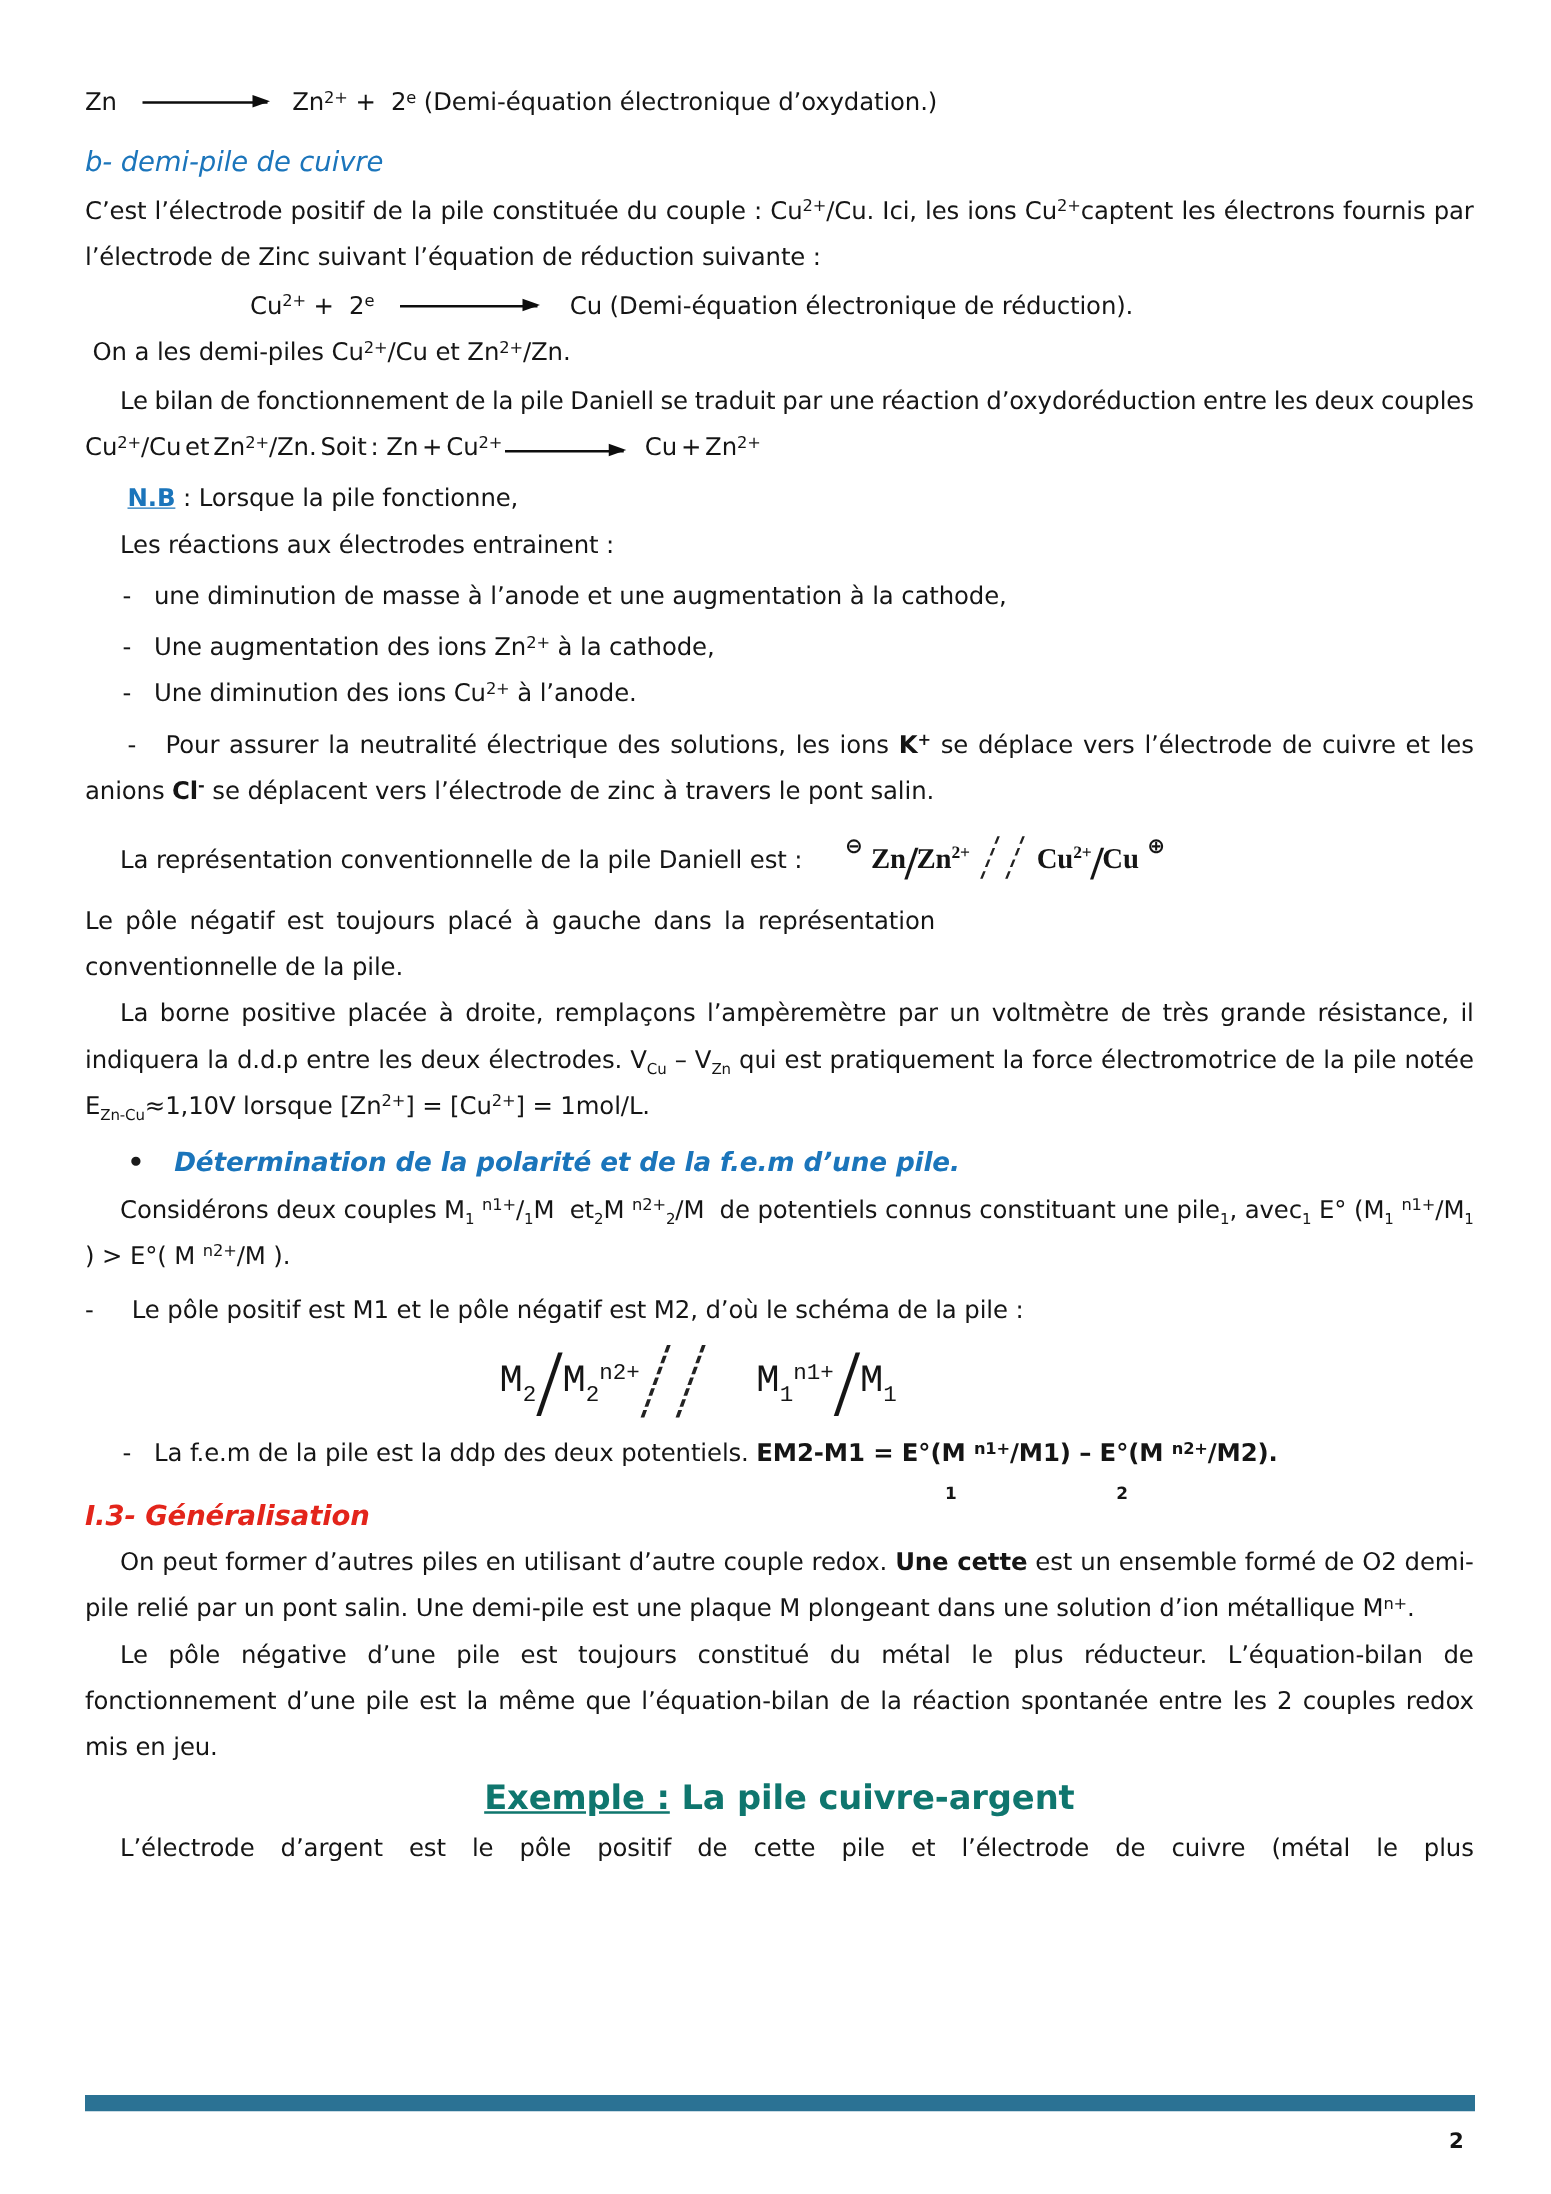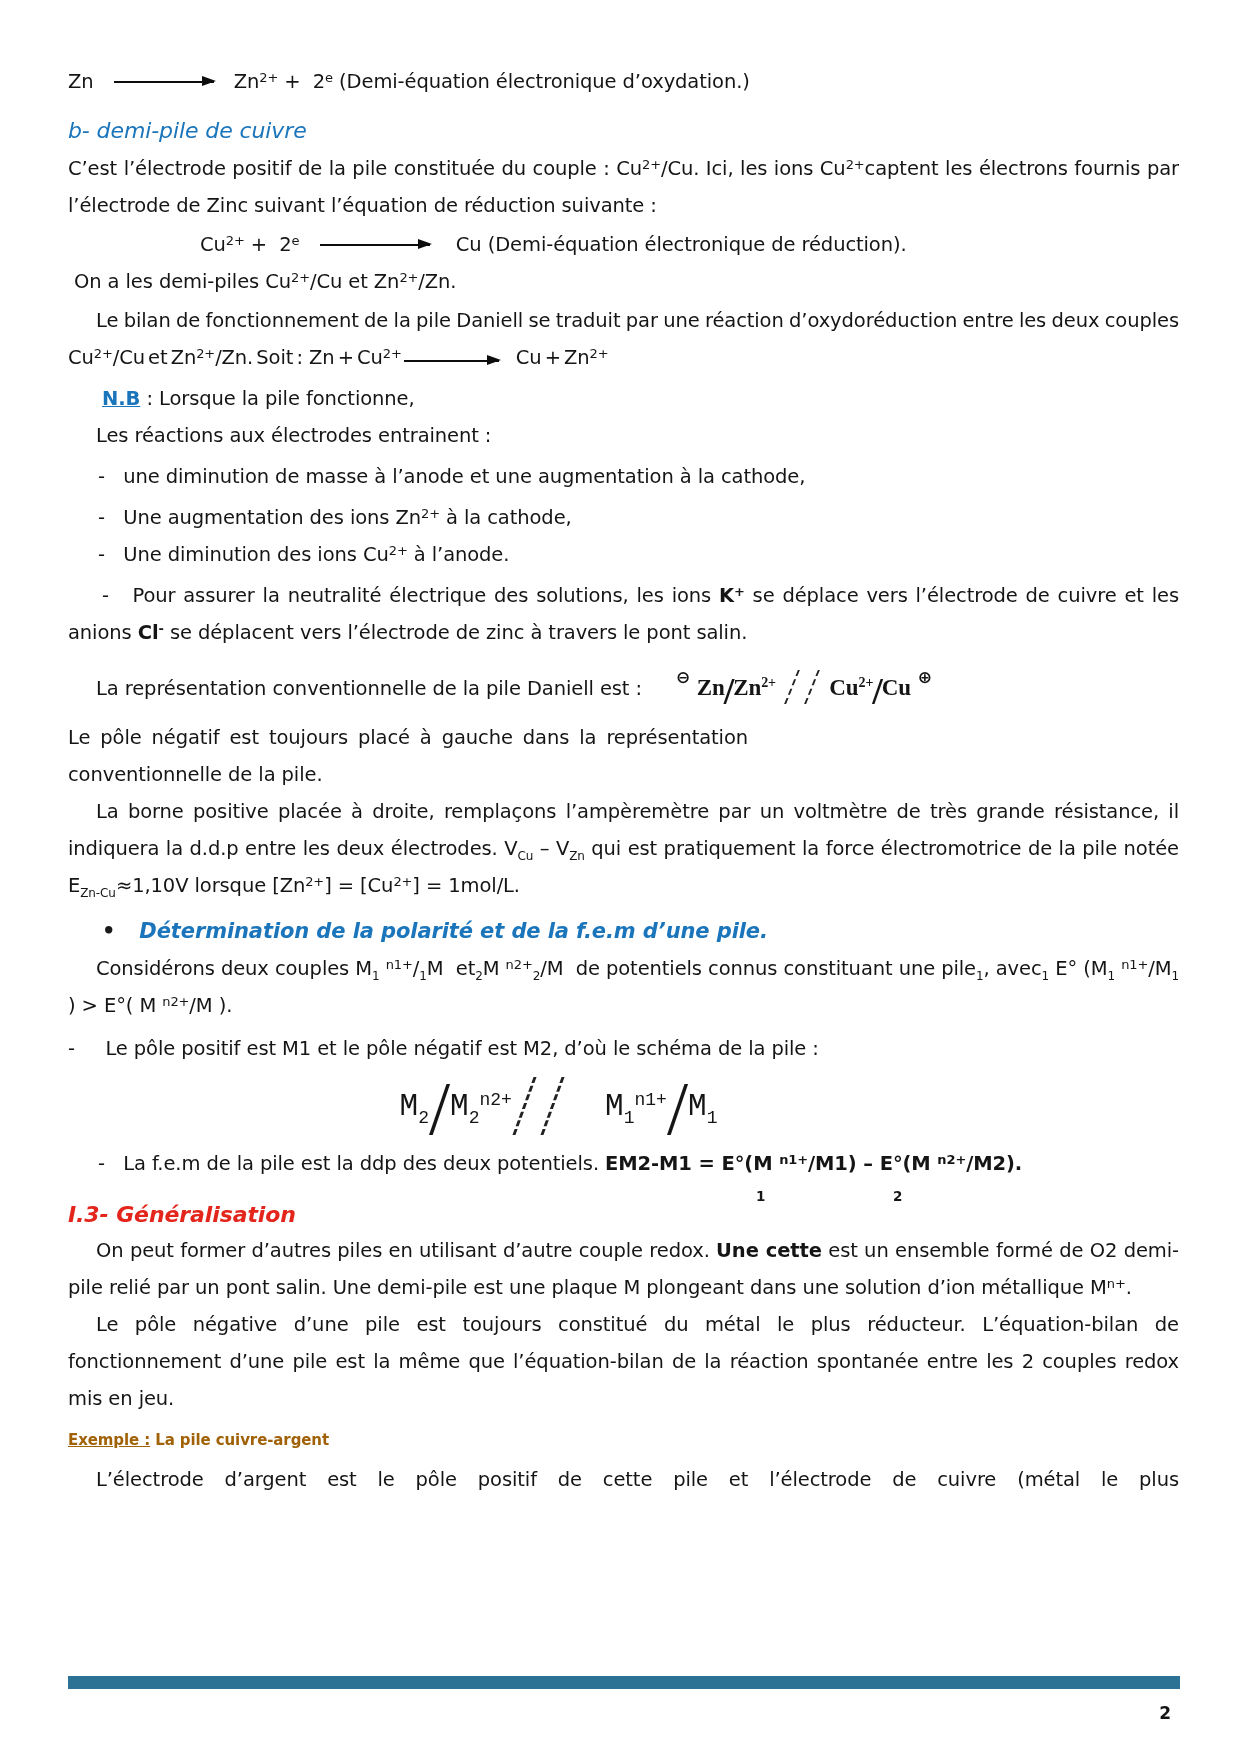--- a/index.html
+++ b/index.html
@@ -16,21 +16,21 @@
   sup{font-size:13px;line-height:0;vertical-align:6px;}
   sub{font-size:12px;line-height:0;vertical-align:-5px;}
   b{font-weight:bold;}
   
   .mt2{margin-top:2px;}.mt4{margin-top:4px;}.mt6{margin-top:6px;}.mt8{margin-top:8px;}
   .mt10{margin-top:10px;}.mt12{margin-top:0;}.mt14{margin-top:14px;}
   
   .h-blue{color:#1b75bb;font-style:italic;font-size:22px;line-height:34px;}
   .h-blue-bold{color:#1b75bb;font-style:italic;font-weight:bold;font-size:21px;line-height:34px;}
   .h-red{color:#e3251b;font-style:italic;font-weight:bold;font-size:22px;line-height:34px;}
-  .h-red2{color:#a16207;font-weight:bold;font-size:15px;line-height:34px;}
+  .h-red2{color:#0f766e;font-weight:bold;font-size:27px;line-height:34px;text-align:center;}
   .nb{color:#1b75bb;}
   .dot{color:#1a1a1a;font-style:normal;font-weight:bold;margin:0 24px 0 34px;}
   
   .arr{display:inline-block;height:0;border-top:2.5px solid #0d0d0d;position:relative;
        vertical-align:5px;margin:0 14px;}
   .arr::after{content:'';position:absolute;right:-2px;top:-7px;width:0;height:0;
        border-left:14px solid #0d0d0d;border-top:5.5px solid transparent;border-bottom:5.5px solid transparent;}
   .w100{width:100px;}.w110{width:110px;}.w95{width:95px;}
   
   .sch1{margin-left:34px;white-space:nowrap;font-weight:bold;}

